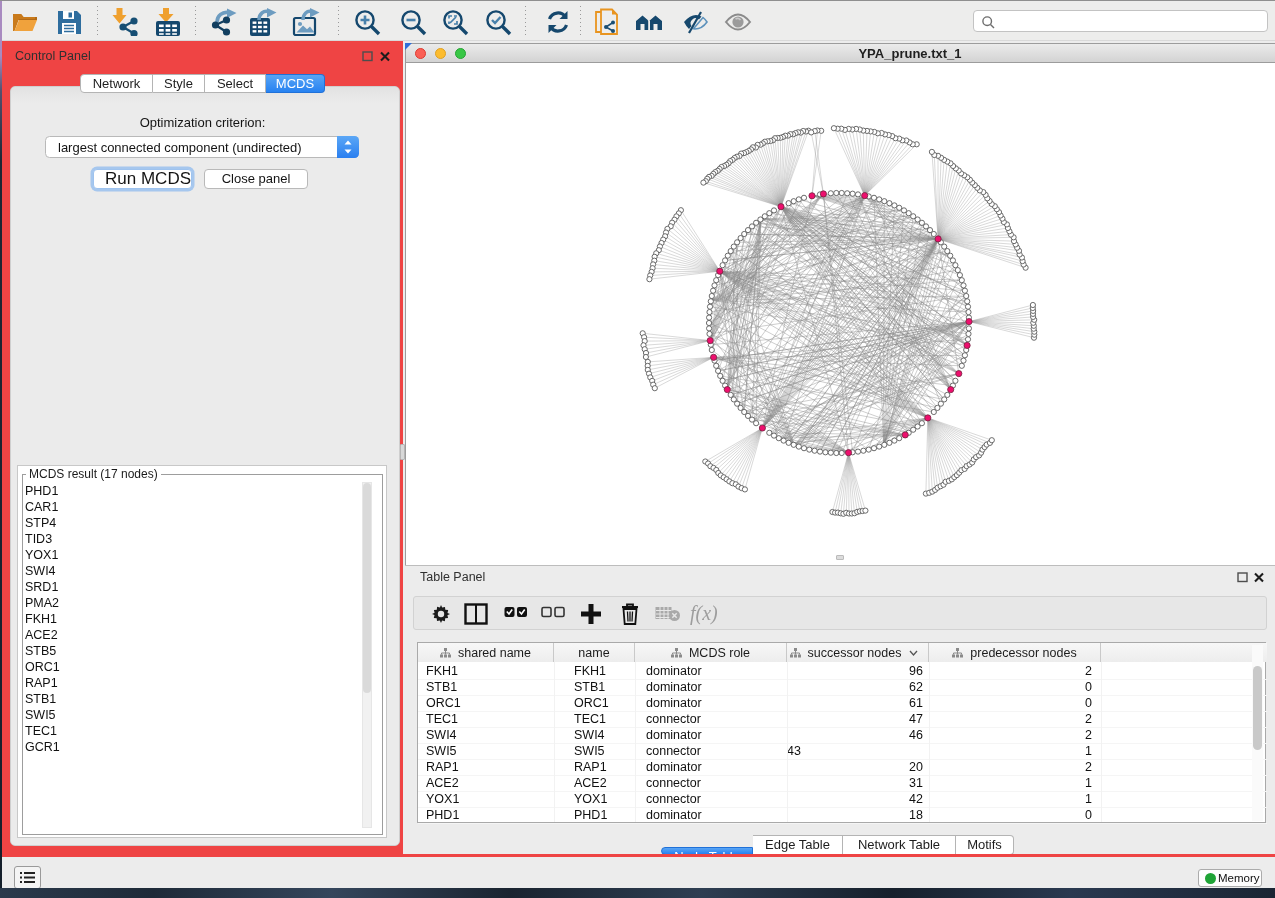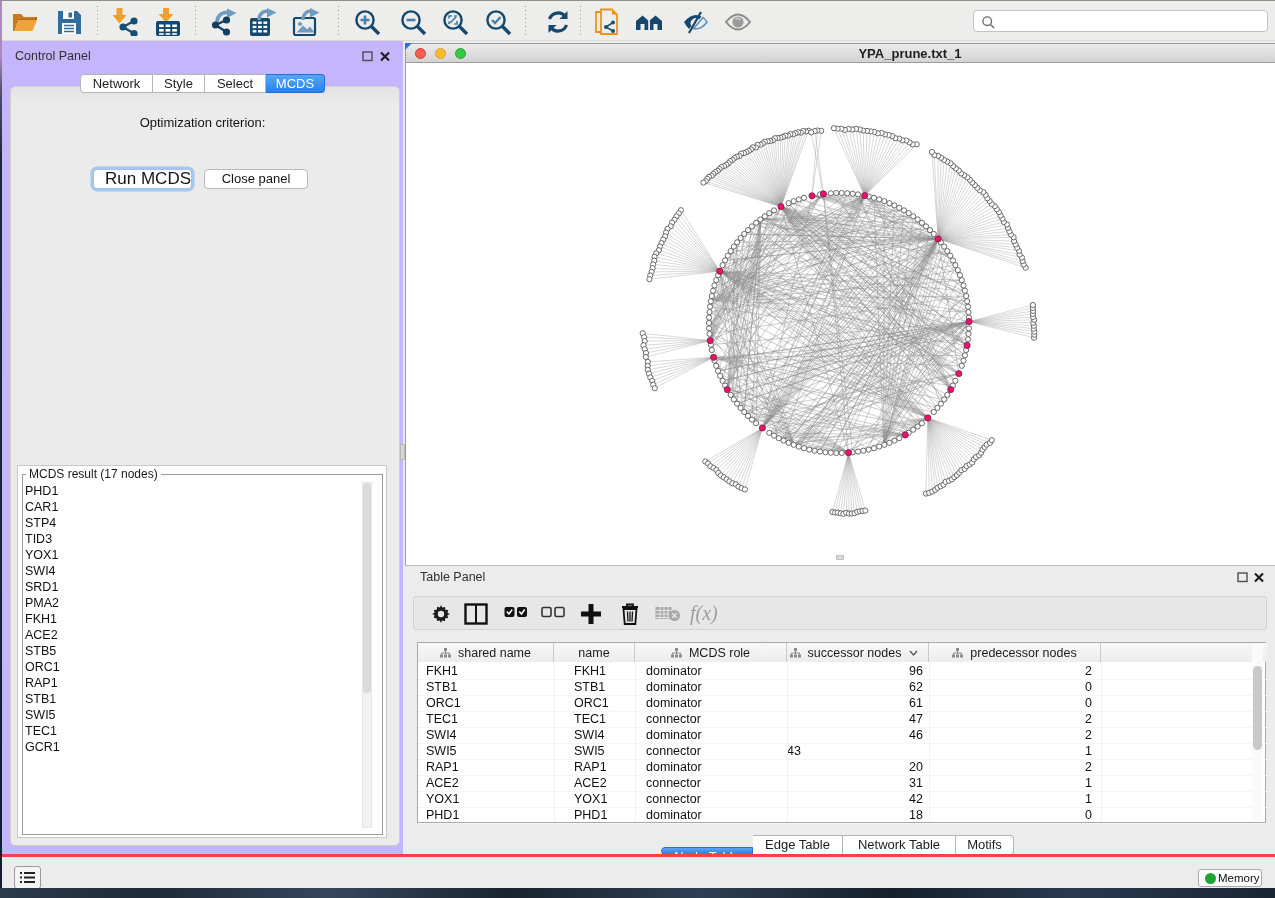--- a/index.html
+++ b/index.html
@@ -147,41 +147,50 @@
     </svg>
 
   <div class="abs" style="left:971px;top:9px;width:295px;height:22px;background:#fff;border:1px solid #c3c3c3;border-radius:4px;">
     <svg width="15" height="15" style="position:absolute;left:7px;top:4px" viewBox="0 0 15 15">
         <circle cx="6.2" cy="6.2" r="4.3" fill="none" stroke="#6e6e6e" stroke-width="1.4"></circle>
         <line x1="9.5" y1="9.5" x2="13" y2="13" stroke="#6e6e6e" stroke-width="1.4"></line>
       </svg>
   </div>
 </div>
 
-<div id="cpanel" class="abs" style="left:2px;top:41px;width:401px;height:813px;background:#c4b5fd;">
+<div id="cpanel" class="abs" style="left:2px;top:41px;width:401px;height:813px;background:#ef4444;">
   <div class="abs" style="left:13px;top:8px;font-size:12.5px;color:#303030;">Control Panel</div>
 
   <svg class="abs" style="left:360px;top:10px" width="12" height="11" viewBox="0 0 12 11">
       <rect x="1" y="1" width="9" height="8.5" fill="none" stroke="#4d4d4d" stroke-width="1.4"></rect>
     </svg>
   <svg class="abs" style="left:377px;top:10px" width="12" height="11" viewBox="0 0 12 11">
       <path d="M2 1.5L10 9.5M10 1.5L2 9.5" stroke="#1c1c1c" stroke-width="2.1"></path>
     </svg>
 
   <div class="abs" style="left:8px;top:45px;width:390px;height:760px;background:linear-gradient(#e2e2e2,#ebebeb 16px);border:1px solid #cfcfcf;border-radius:5px;"></div>
 
   <div class="abs" style="left:78px;top:33px;height:19px;display:flex;font-size:13px;color:#1d1d1d;">
     <div style="width:73px;background:#fff;border:1px solid #b4b4b4;border-radius:4px 0 0 4px;text-align:center;line-height:17px;">Network</div>
     <div style="width:52px;background:#fff;border:1px solid #b4b4b4;border-left:none;text-align:center;line-height:17px;">Style</div>
     <div style="width:61px;background:#fff;border:1px solid #b4b4b4;border-left:none;text-align:center;line-height:17px;">Select</div>
     <div style="width:59px;background:linear-gradient(#59a5f5,#2782f1);border:1px solid #2071d8;border-left:none;border-radius:0 4px 4px 0;text-align:center;line-height:17px;color:#fff;">MCDS</div>
   </div>
 
   <div class="abs" style="left:0;top:74px;width:401px;text-align:center;font-size:13px;color:#141414;">Optimization criterion:</div>
 
+  <div class="abs" style="left:43px;top:95px;width:314px;height:22px;background:#fff;border:1px solid #b9b9b9;border-radius:4.5px;">
+    <div class="abs" style="left:12px;top:3px;font-size:13px;color:#141414;">largest connected component (undirected)</div>
+    <div class="abs" style="right:-1px;top:-1px;width:22px;height:22px;background:linear-gradient(#5ba7f6,#2a7ff0);border-radius:0 4.5px 4.5px 0;">
+      <svg width="22" height="22" viewBox="0 0 22 22">
+          <path d="M7.5 8.5L11 4.5L14.5 8.5Z" fill="#fff"></path>
+          <path d="M7.5 13.5L11 17.5L14.5 13.5Z" fill="#fff"></path>
+        </svg>
+    </div>
+  </div>
 
   <div class="abs" style="left:91px;top:128px;width:99px;height:20px;background:#fff;border:1px solid #9ec3ef;border-radius:4px;box-shadow:0 0 0 2.5px rgba(110,170,240,.55);font-size:17px;color:#141414;text-align:right;line-height:18px;">Run MCDS</div>
   <div class="abs" style="left:202px;top:128px;width:104px;height:20px;background:#fff;border:1px solid #b9b9b9;border-radius:4px;font-size:13px;color:#141414;text-align:center;line-height:18px;">Close panel</div>
 
   <div class="abs" style="left:15px;top:424px;width:370px;height:373px;background:#fff;border:1px solid #c8c8c8;">
 
     <div class="abs" style="left:4px;top:8px;width:361px;height:361px;border:1px solid #9d9d9d;"></div>
     <div class="abs" style="left:8px;top:1px;background:#fff;padding:0 3px;font-size:12px;color:#1a1a1a;">MCDS result (17 nodes)</div>
     <div class="abs" style="left:7px;top:17px;font-size:12.5px;color:#111;line-height:16px;">PHD1<br>CAR1<br>STP4<br>TID3<br>YOX1<br>SWI4<br>SRD1<br>PMA2<br>FKH1<br>ACE2<br>STB5<br>ORC1<br>RAP1<br>STB1<br>SWI5<br>TEC1<br>GCR1</div>
 

